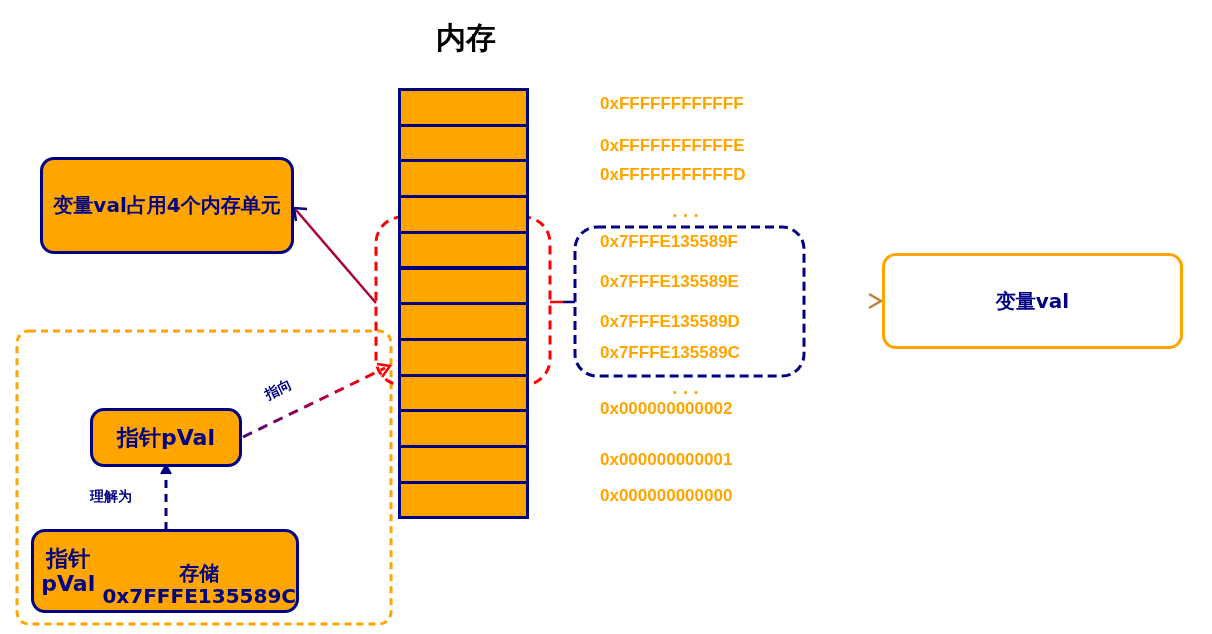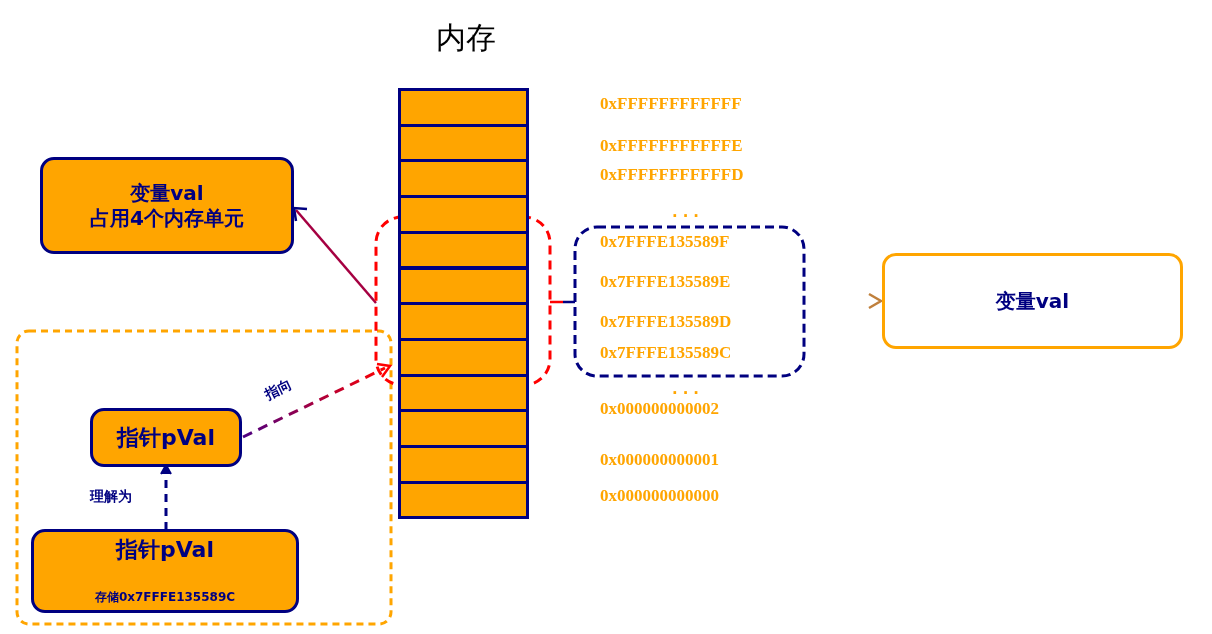--- a/index.html
+++ b/index.html
@@ -1,29 +1,29 @@
 <!DOCTYPE html>
 <html><head>
 <meta charset="utf-8">
 <style>
   html, body { margin: 0; padding: 0; background: #ffffff; }
   body { width: 1212px; height: 634px; position: relative; overflow: hidden;
          font-family: "DejaVu Sans", sans-serif; }
   #diagram { position: absolute; left: 0; top: 0; }
   .title { position: absolute; left: 400px; top: 18px; width: 132px; text-align: center;
-           font-size: 30px; font-weight: normal; color: #000; }
+           font-size: 30px; font-weight: bold; color: #000; }
   .mem-cell { position: absolute; left: 398px; width: 131px; height: 32px;
               background: #FFA500; border: 3px solid #000080; box-sizing: border-box; }
   .addr { position: absolute; left: 600px; width: 180px; text-align: left;
-          font-family: Liberation Serif, serif; font-weight: bold;
+          font-family: Liberation Sans, sans-serif; font-weight: bold;
           font-size: 17px; color: #FFA500; }
   .dots { position: absolute; left: 670px; font-family: "DejaVu Sans Mono", monospace;
           font-weight: bold; font-size: 16px; color: #FFA500; letter-spacing: 1px; }
   .box { position: absolute; box-sizing: border-box; border-radius: 14px;
-         display: flex; flex-direction: column; align-items: center; justify-content: center;
+         display: flex; flex-direction: row; align-items: center; justify-content: center;
          color: #000080; font-weight: bold; text-align: center; line-height: 1.25; }
   .box.orange { background: #FFA500; border: 3px solid #000080; }
   .box.white { background: #ffffff; border: 3px solid #FFA500; }
   .lbl { position: absolute; color: #000080; font-weight: bold; font-size: 14px; }
 </style>
 </head>
 <body>
 
 <svg id="diagram" width="1212" height="634">
   <defs>
@@ -101,17 +101,17 @@
 <div class="box white" style="left:882px;top:253px;width:301px;height:96px;font-size:20px;">
   <div>变量val</div>
 </div>
 
 <div class="box orange" style="left:90px;top:408px;width:152px;height:59px;font-size:22px;">
   <div>指针pVal</div>
 </div>
 
 <div class="box orange" style="left:31px;top:529px;width:268px;height:84px;font-size:22px;line-height:1.15;">
   <div>指针pVal</div>
-  <div style="font-size:12px;margin-top:28px;">存储0x7FFFE135589C</div>
+  <div style="font-size:20px;margin-top:28px;">存储0x7FFFE135589C</div>
 </div>
 
 <div class="lbl" style="left:262px;top:388px;transform:rotate(-26deg);transform-origin:left top;">指向</div>
 <div class="lbl" style="left:90px;top:488px;">理解为</div>
 
 </body></html>

